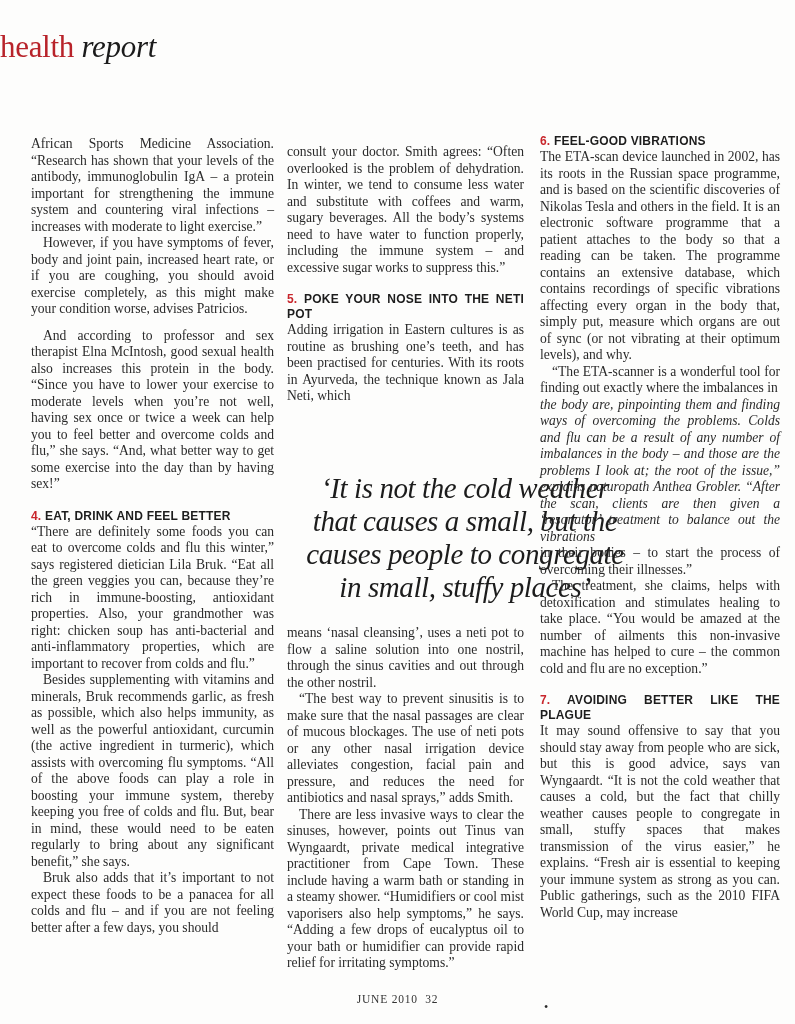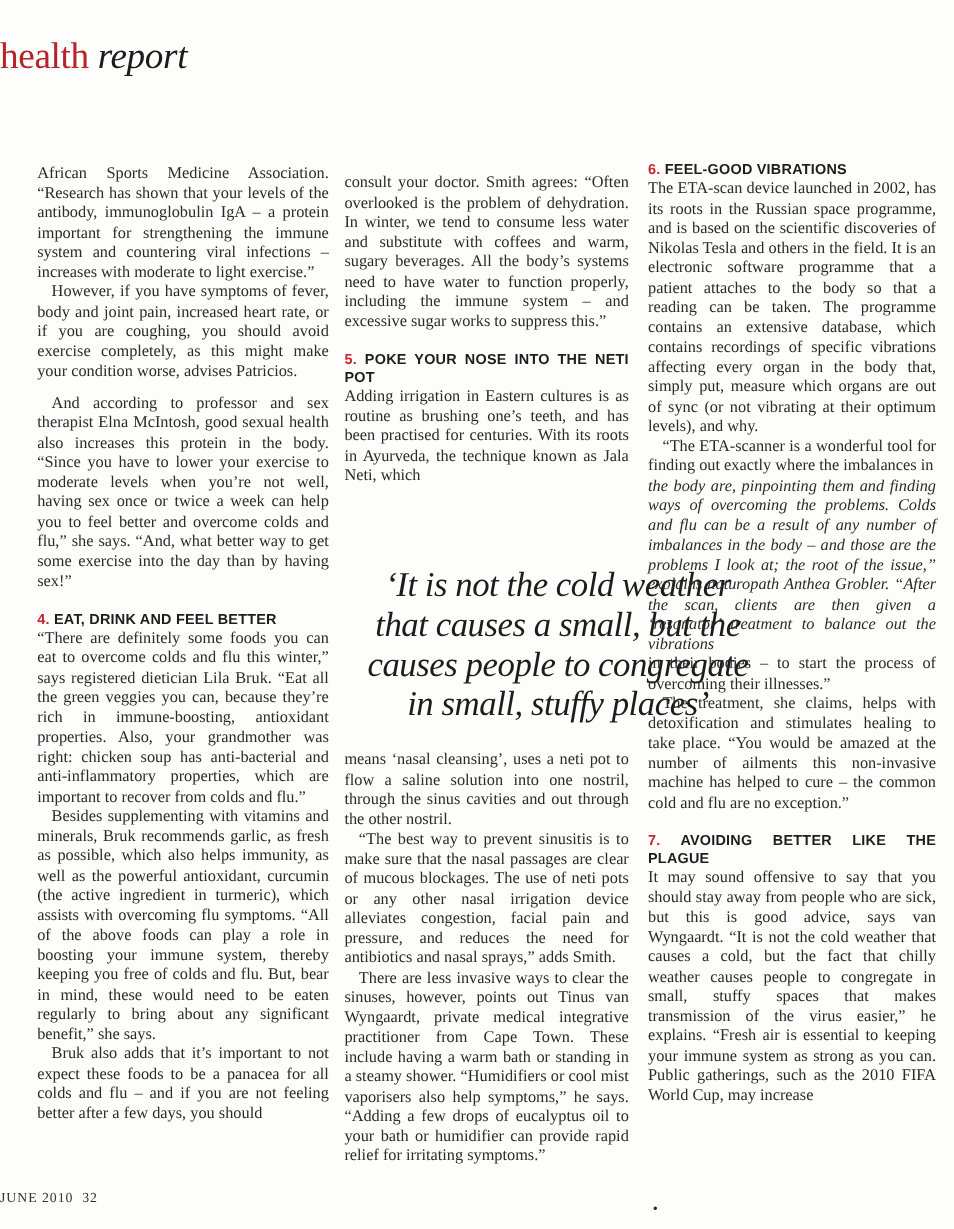--- a/index.html
+++ b/index.html
@@ -28,21 +28,21 @@
   }
   h4 .num { color:#c8262c; }
   .gap { height:16px; }
   .gap-sm { height:10px; }
   .pull {
     position:absolute; left:300px; top:430px; width:330px; text-align:center;
     font-style:italic; font-size:29px; line-height:33px; color:#1c1c1c; letter-spacing:-0.4px;margin-top:42px;
   }
   .indentblock { margin-left:90px;font-style:italic; }
   .footer {
-    position:absolute; top:993px; left:0; width:795px; 
+    position:absolute; top:993px; left:0; width:795px; text-align:center;
     font-size:11.5px; letter-spacing:0.8px; color:#333;
   }
   .bullet { position:absolute; left:544px; top:1000px; font-size:12px; }
 </style>
 </head>
 <body>
 
 <div class="masthead">
   <span class="a">health</span>
   <span class="b">report</span>

